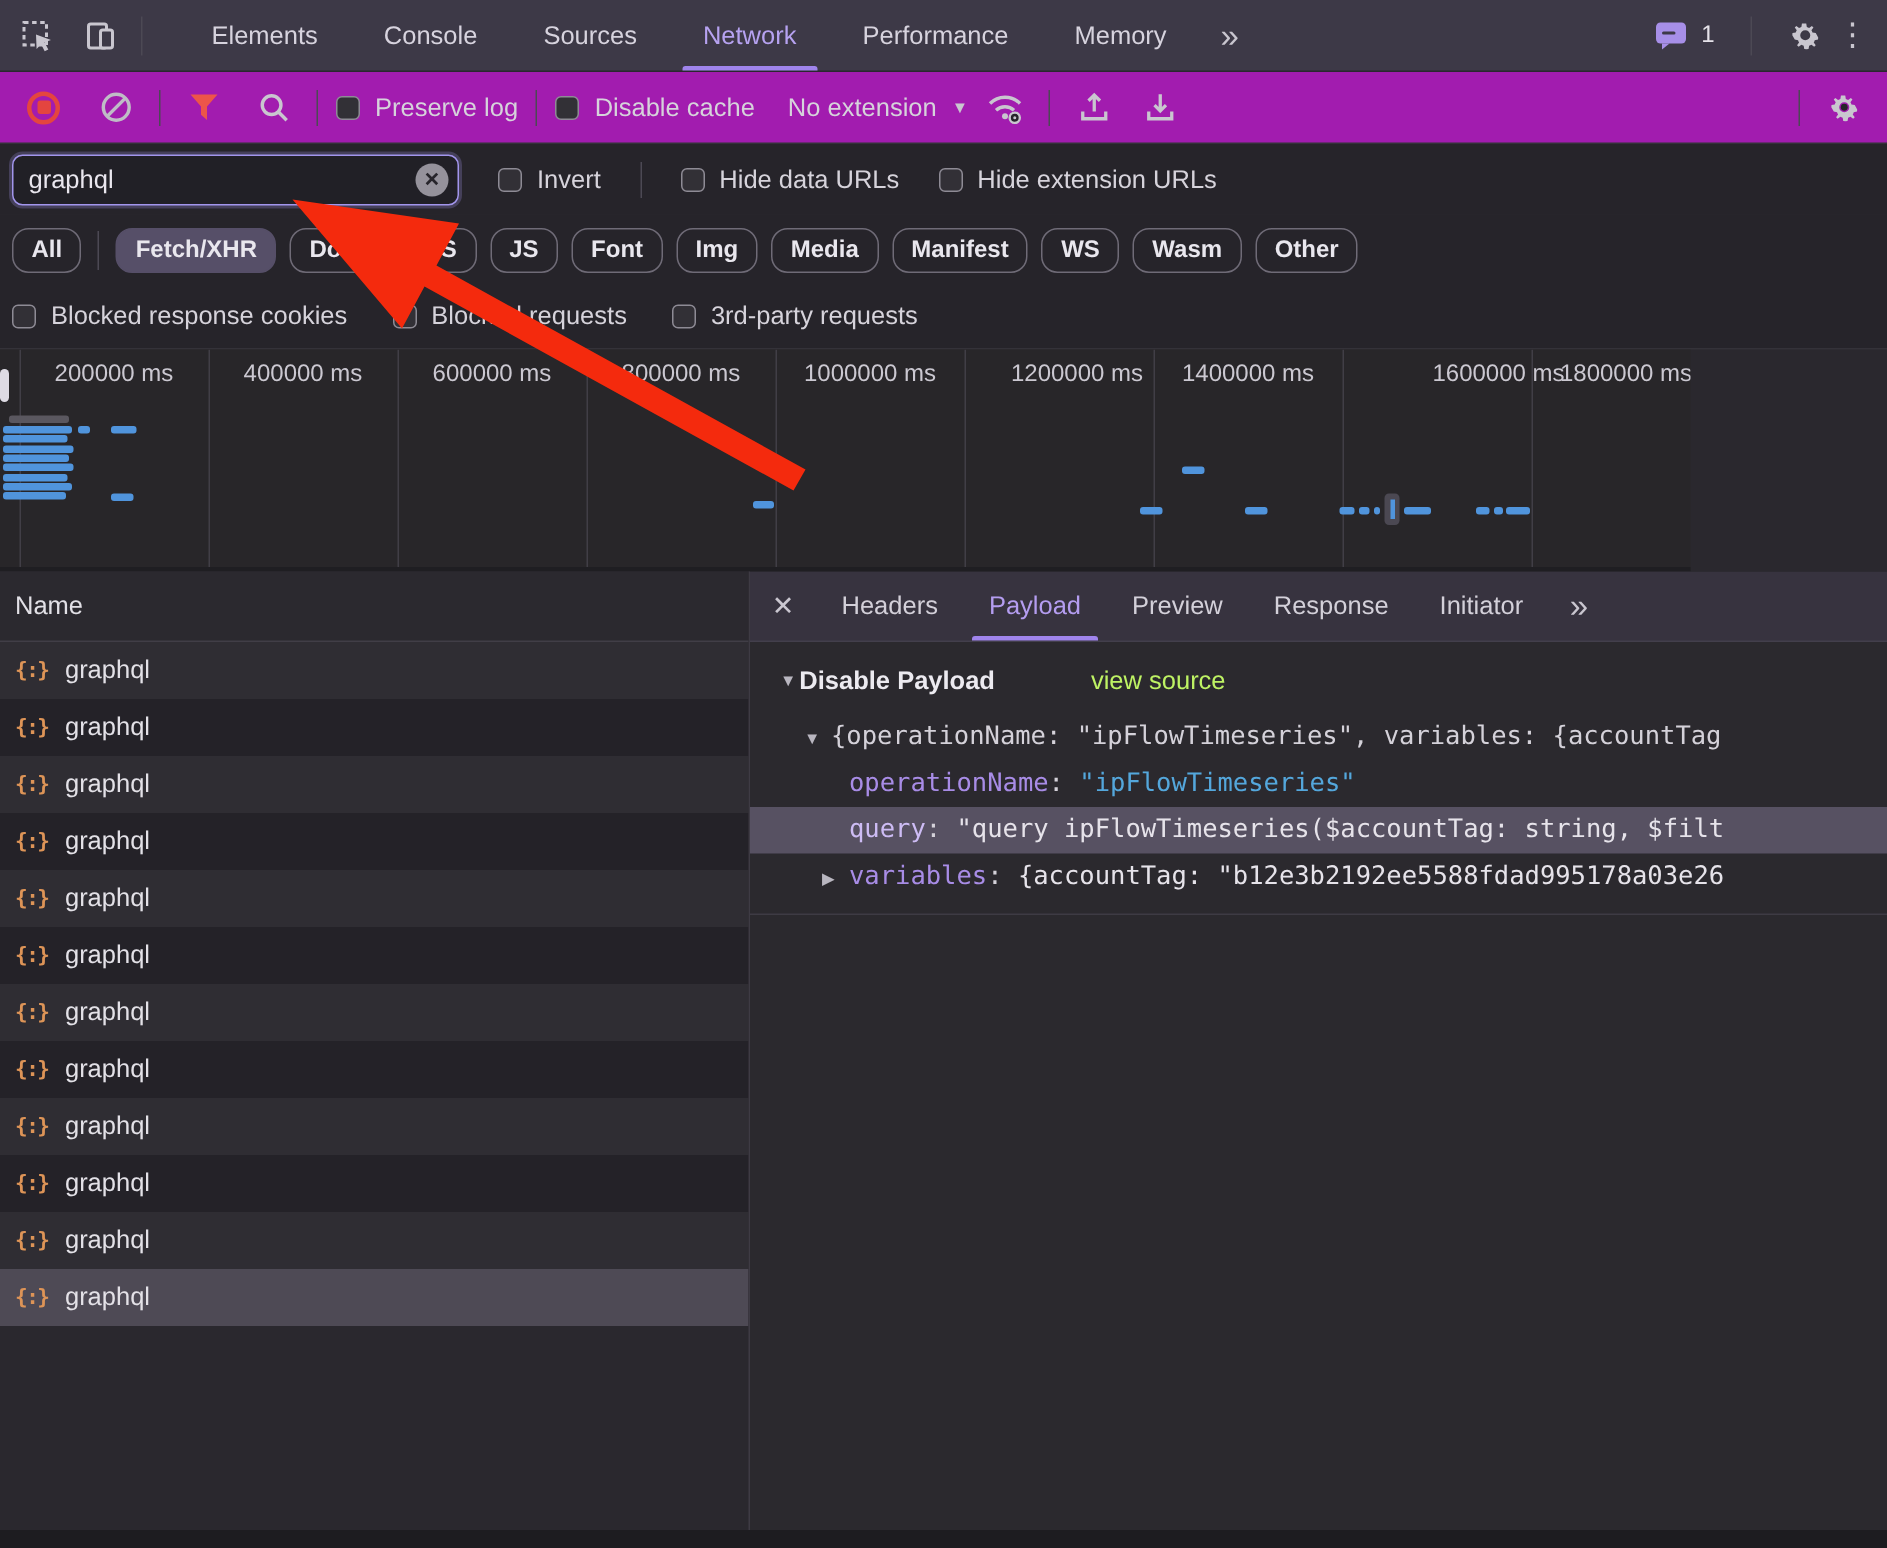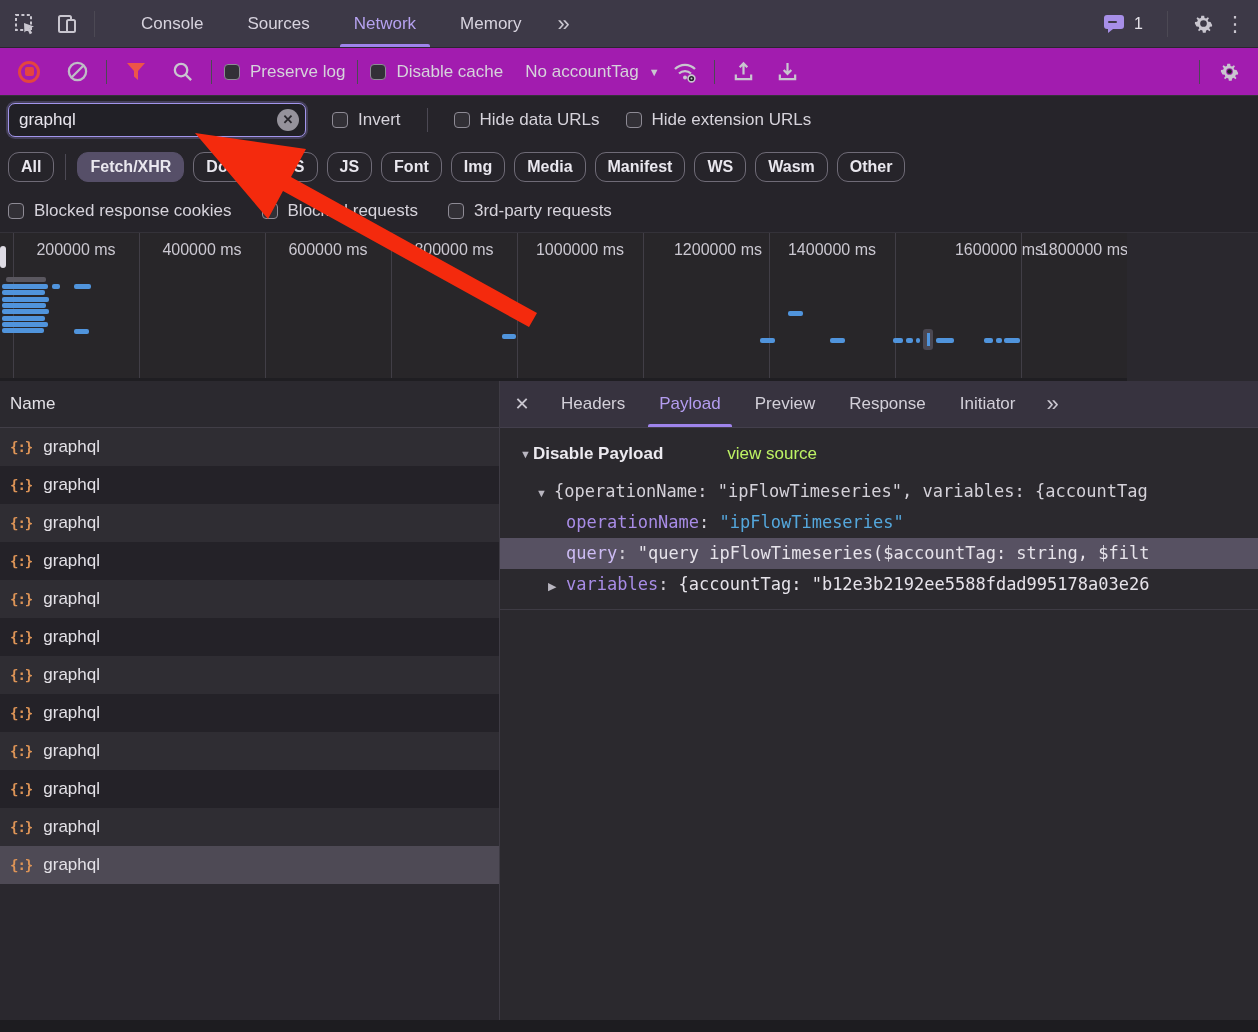--- a/index.html
+++ b/index.html
@@ -141,23 +141,25 @@
     </svg>
   </span>
   <span class="icon-btn">
     <svg class="ic" width="24" height="24" viewBox="0 0 24 24">
       <rect x="4" y="4" width="12" height="16" rx="1.5" fill="none" stroke="#c9c6cf" stroke-width="2"></rect>
       <rect x="12" y="8" width="8" height="12" rx="1.5" fill="#3d3947" stroke="#c9c6cf" stroke-width="2"></rect>
     </svg>
   </span>
   <span class="vdiv"></span>
   <div class="tabs">
+      <span class="tab">Elements</span>
       <span class="tab">Console</span>
       <span class="tab">Sources</span>
       <span class="tab active">Network</span>
+      <span class="tab">Performance</span>
       <span class="tab">Memory</span>
     </div>
   <span class="more-tabs">»</span>
   <div class="tab-right">
     <span class="msg-wrap">
       <span class="icon-btn" style="width:26px">
         <svg class="ic" width="22" height="20" viewBox="0 0 22 20">
           <rect x="1" y="1" width="20" height="14" rx="3" fill="#a78fe8"></rect>
           <path d="M5 15 L5 19 L10 15 Z" fill="#a78fe8"></path>
           <rect x="5" y="7" width="9" height="2" rx="1" fill="#3d3947"></rect>
@@ -204,21 +206,21 @@
   <label class="cb-item">
     <span class="cb"></span>
     <span>Preserve log</span>
   </label>
   <span class="vdiv"></span>
   <label class="cb-item">
     <span class="cb"></span>
     <span>Disable cache</span>
   </label>
   <span class="throttle">
-    <span>No accountTag</span>
+    <span>No extension</span>
     <span class="caret">▼</span>
   </span>
   <span class="icon-btn">
     <svg class="ic" width="26" height="22" viewBox="0 0 26 22">
       <path d="M3 8 A14 14 0 0 1 23 8" fill="none" stroke="#c9c6cf" stroke-width="2.3"></path>
       <path d="M7 12.5 A9 9 0 0 1 19 12.5" fill="none" stroke="#c9c6cf" stroke-width="2.3"></path>
       <circle cx="13" cy="16.5" r="2" fill="#c9c6cf"></circle>
       <circle cx="19.5" cy="17.5" r="3.4" fill="#26242a" stroke="#c9c6cf" stroke-width="1.6"></circle>
       <circle cx="19.5" cy="17.5" r="1" fill="#c9c6cf"></circle>
     </svg>

